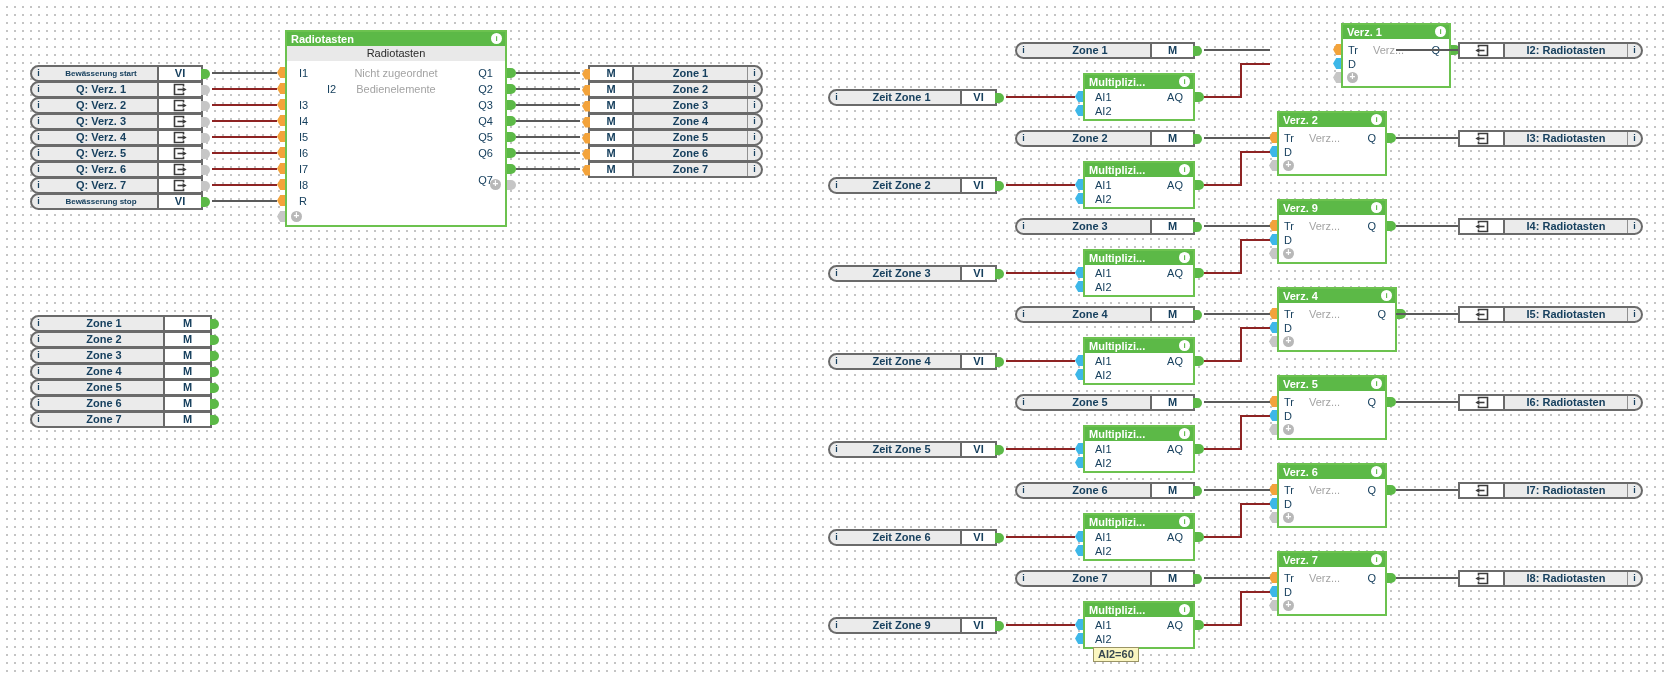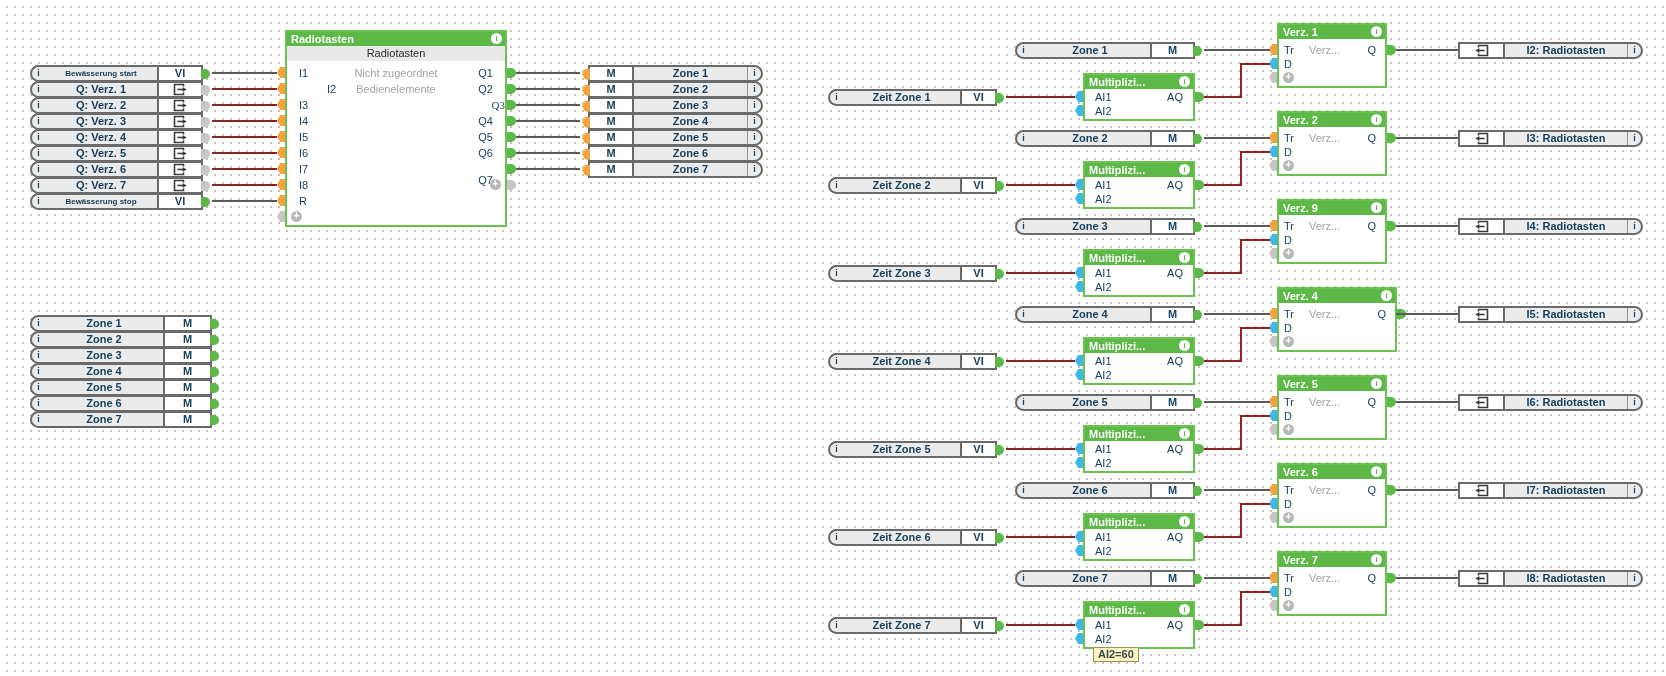--- a/index.html
+++ b/index.html
@@ -191,21 +191,21 @@
       <div class="prow" style="left: 12px; top: 145px;">I8</div>
       <div class="tab" style="left: -10px; top: 147px;"></div>
       <div class="prow" style="left: 12px; top: 161px;">R</div>
       <div class="tab" style="left: -10px; top: 163px;"></div>
       <div class="tab gray" style="left: -10px; top: 179px;"></div>
       <div class="plus" style="left: 4px; top: 179px;">+</div>
       <div class="prow" style="right: 12px; top: 33px;">Q1</div>
       <div class="nub" style="right: -11px; top: 36px;"></div>
       <div class="prow" style="right: 12px; top: 49px;">Q2</div>
       <div class="nub" style="right: -11px; top: 52px;"></div>
-      <div class="prow" style="right: 0; top: 65px; font-family: Liberation Serif, serif;">Q3</div>
+      <div class="prow" style="right: 12px; top: 65px;">Q3</div>
       <div class="nub" style="right: -11px; top: 68px;"></div>
       <div class="prow" style="right: 12px; top: 81px;">Q4</div>
       <div class="nub" style="right: -11px; top: 84px;"></div>
       <div class="prow" style="right: 12px; top: 97px; text-align: center;">Q5</div>
       <div class="nub" style="right: -11px; top: 100px;"></div>
       <div class="prow" style="right: 12px; top: 113px;">Q6</div>
       <div class="nub" style="right: -11px; top: 116px;"></div>
       <div class="prow" style="right: 12px; top: 140px;">Q7</div>
       <div class="nub" style="right: -11px; top: 132px;"></div>
       <div class="nub gray" style="right: -11px; top: 148px;"></div>
@@ -316,21 +316,21 @@
     </div>
     <div class="block" style="left: 1083px; top: 73px; width: 112px; height: 48px;">
       <div class="bheader"><span>Multiplizi...</span><span class="info">i</span></div>
       <div class="prow" style="left: 10px; top: 14px;">AI1</div>
       <div class="prow" style="left: 10px; top: 28px;">AI2</div>
       <div class="prow" style="right: 10px; top: 14px;">AQ</div>
       <div class="tab cyan" style="left: -10px; top: 16px;"></div>
       <div class="tab cyan" style="left: -10px; top: 30px;"></div>
       <div class="nub" style="right: -11px; top: 17px;"></div>
     </div>
-    <div class="block" style="left: 1277px; top: 23px; width: 110px; height: 65px;">
+    <div class="block" style="left: 1341px; top: 23px; width: 110px; height: 65px;">
       <div class="bheader"><span>Verz. 1</span><span class="info">i</span></div>
       <div class="prow" style="left: 5px; top: 17px;">Tr</div>
       <div class="prow ghost" style="left: 30px; top: 17px;">Verz...</div>
       <div class="prow" style="right: 9px; top: 17px;">Q</div>
       <div class="prow" style="left: 5px; top: 31px;">D</div>
       <div class="tab" style="left: -10px; top: 19px;"></div>
       <div class="tab cyan" style="left: -10px; top: 33px;"></div>
       <div class="tab gray" style="left: -10px; top: 47px;"></div>
       <div class="plus" style="left: 4px; top: 47px;">+</div>
       <div class="nub" style="right: -11px; top: 20px;"></div>
@@ -603,21 +603,21 @@
     <div class="wire red" style="left: 1240px; top: 503px; width: 30px; height: 2px;"></div>
     <div class="wire" style="left: 1396px; top: 489px; width: 62px; height: 2px;"></div>
     <div class="ref rL" style="left: 1015px; top: 569.5px; width: 180px;">
       <span class="icell">i</span>
       <span class="rlabel">Zone 7</span>
       <span class="pcell" style="width: 41px;">M</span>
       <div class="nub" style="right: -9px; top: 2px;"></div>
     </div>
     <div class="ref rL" style="left: 828px; top: 616.5px; width: 169px;">
       <span class="icell">i</span>
-      <span class="rlabel">Zeit Zone 7</span>
+      <span class="rlabel">Zeit Zone 9</span>
       <span class="pcell" style="width: 33px;">VI</span>
       <div class="nub" style="right: -9px; top: 2px;"></div>
     </div>
     <div class="block" style="left: 1083px; top: 601px; width: 112px; height: 48px;">
       <div class="bheader"><span>Multiplizi...</span><span class="info">i</span></div>
       <div class="prow" style="left: 10px; top: 14px;">AI1</div>
       <div class="prow" style="left: 10px; top: 28px;">AI2</div>
       <div class="prow" style="right: 10px; top: 14px;">AQ</div>
       <div class="tab cyan" style="left: -10px; top: 16px;"></div>
       <div class="tab cyan" style="left: -10px; top: 30px;"></div>

